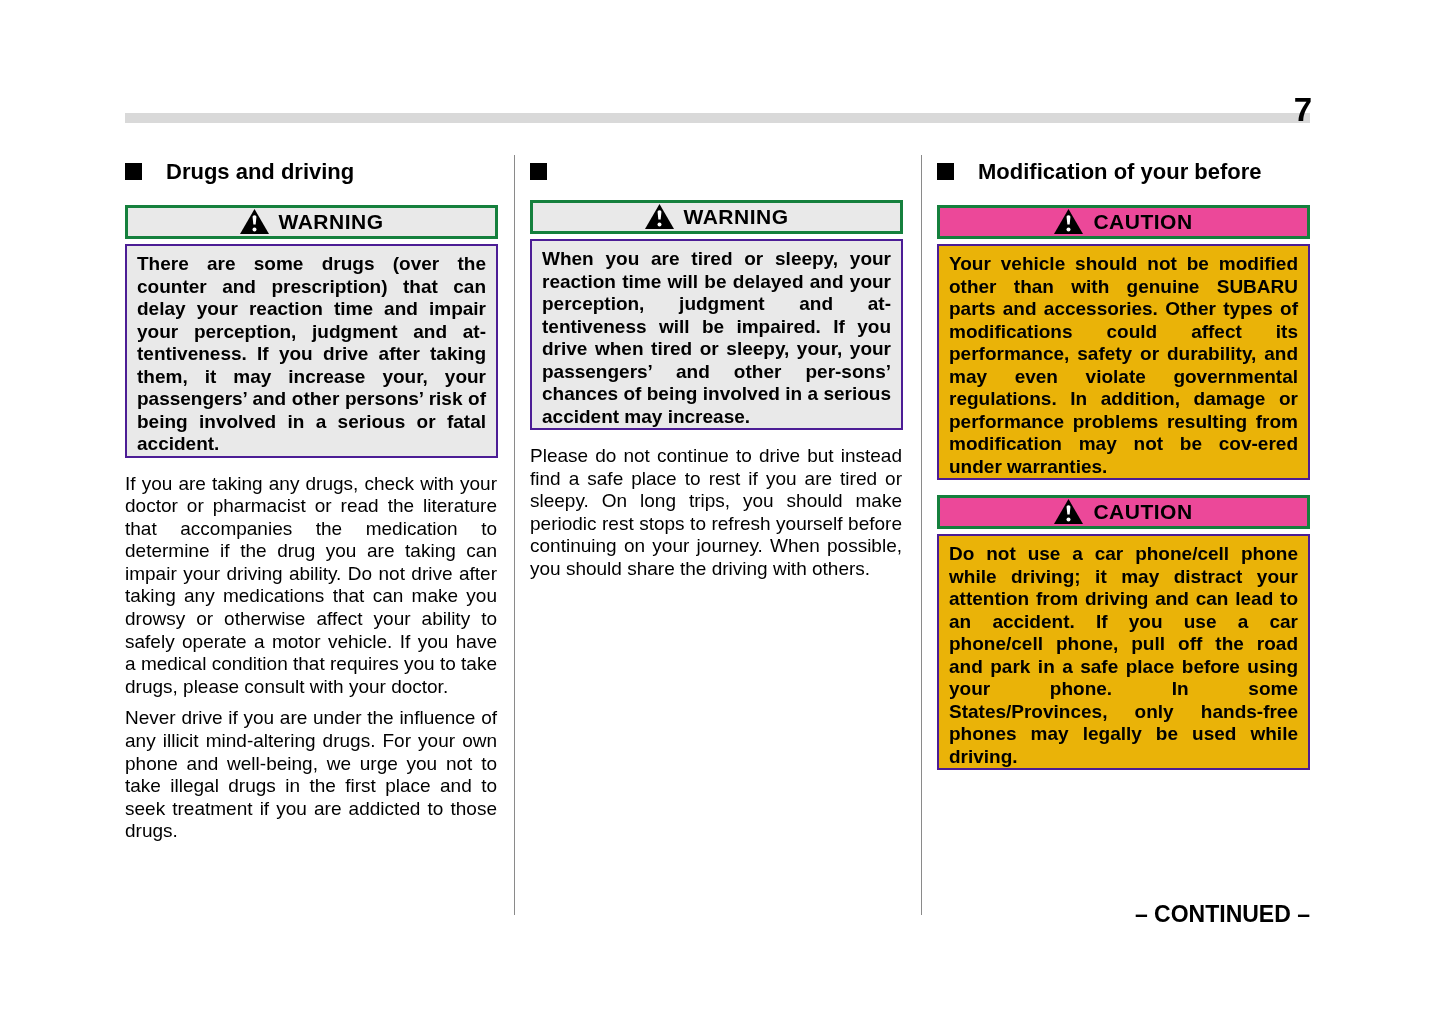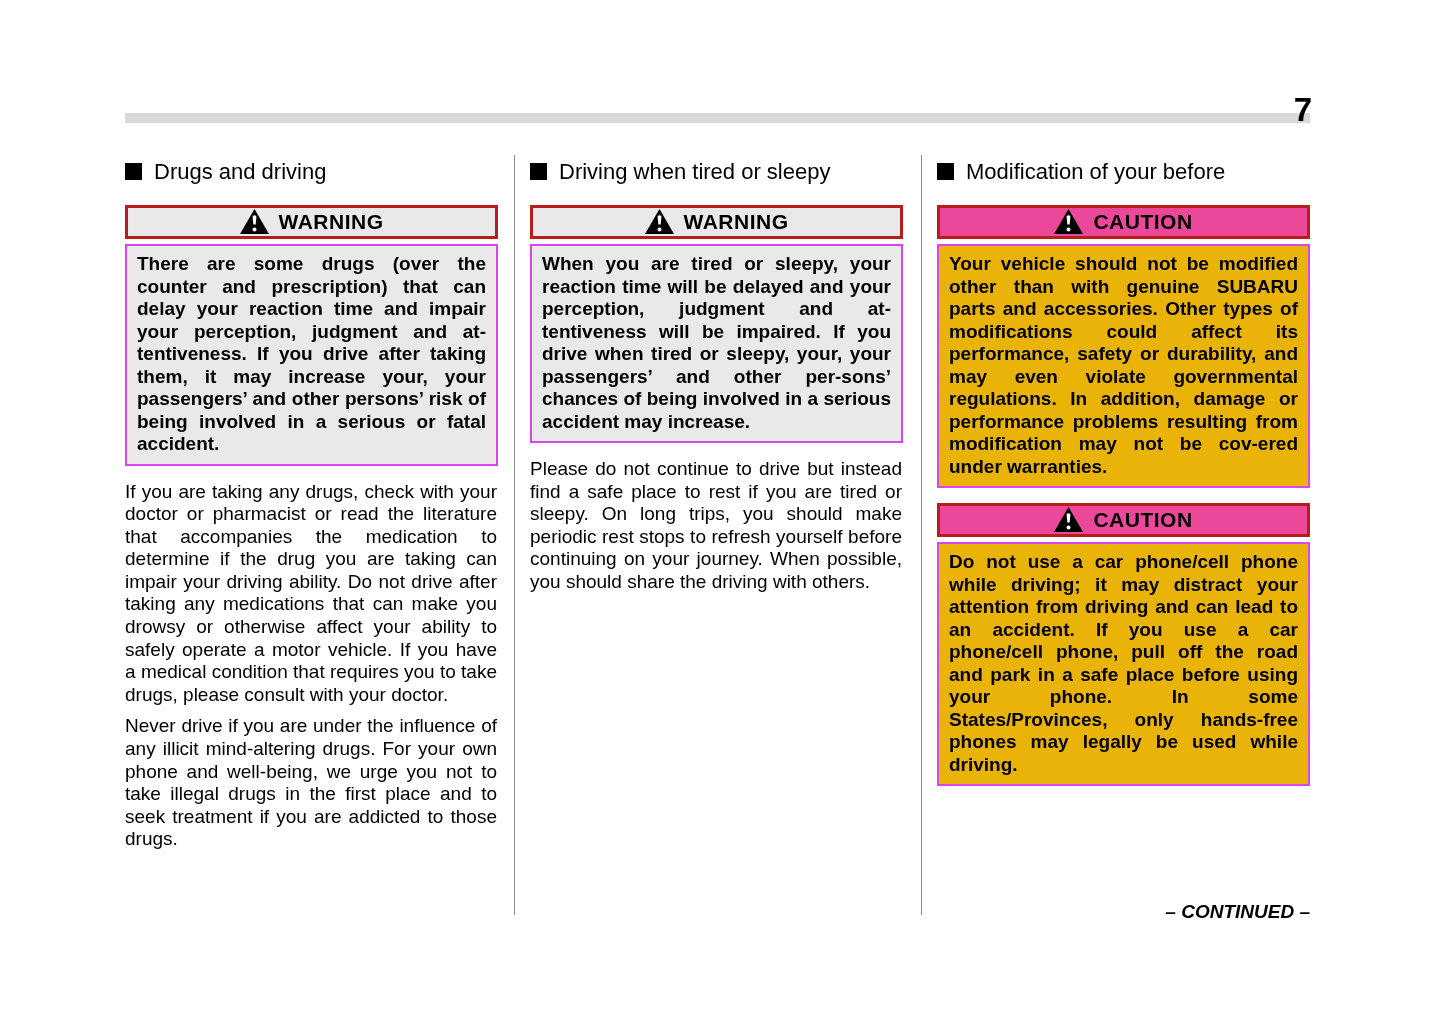--- a/index.html
+++ b/index.html
@@ -39,75 +39,74 @@
     top: 158px;
     width: 373px;
   }
   .col-1 { left: 125px; }
   .col-2 { left: 530px; }
   .col-3 { left: 937px; }
 
   .heading {
     display: flex;
     align-items: flex-start;
-    gap: 12px;
+    gap: 24px;
     margin: 0 0 20px 0;
     font-size: 22px;
-    font-weight: normal;
+    font-weight: bold;
     line-height: 27px;
   }
   .heading .bullet {
     flex: none;
     width: 17px; height: 17px;
     margin-top: 5px;
     background: #000;
   }
   .heading-2 { margin-top: 31px; margin-bottom: 16px; }
 
   .alert { margin-bottom: 15px; }
   .alert-header {
-    border: 3px solid #b91c1c;
+    border: 3px solid #15803d;
     height: 28px;
     display: flex;
     align-items: center;
     justify-content: center;
     gap: 10px;
     font-size: 21px;
     font-weight: bold;
     letter-spacing: 0.5px;
   }
   .alert-header .tri { display: flex; margin-top: -2px; }
   .warning .alert-header { background: #e9e9e9; }
   .caution .alert-header { background: #ec4899; }
   .alert-body {
-    border: 2px solid #d946ef;
+    border: 2px solid #4c1d95;
     margin-top: 5px;
-    padding: 7px 10px 8px 10px;
+    padding: 7px 10px 0 10px;
     font-size: 19px;
     font-weight: bold;
     line-height: 22.5px;
     text-align: justify;
   }
   .warning .alert-body { background: #e9e9e9; }
   .caution .alert-body { background: #eab308; }
 
   .para {
     margin: 9px 1px 0 0;
     font-size: 19px;
     line-height: 22.6px;
     text-align: justify;
   }
   .para:first-of-type { margin-top: 0; }
 
   .continued {
     position: absolute;
     top: 901px; right: 135px;
-    font-size: 19px;
+    font-size: 23px;
     font-weight: bold;
-    font-style: italic;
   }
 </style>
 </head>
 <body>
 
 <div class="page">
 
   <div class="top-rule"></div>
   <div class="page-number">7</div>
 
@@ -132,21 +131,20 @@
       </div>
       <div class="alert-body">There are some drugs (over the counter and prescription) that can delay your reaction time and impair your perception, judgment and at-tentiveness. If you drive after taking them, it may increase your, your passengers’ and other persons’ risk of being involved in a serious or fatal accident.</div>
     </div>
     <p class="para">If you are taking any drugs, check with your doctor or pharmacist or read the literature that accompanies the medication to determine if the drug you are taking can impair your driving ability. Do not drive after taking any medications that can make you drowsy or otherwise affect your ability to safely operate a motor vehicle. If you have a medical condition that requires you to take drugs, please consult with your doctor.</p>
     <p class="para">Never drive if you are under the influence of any illicit mind-altering drugs. For your own phone and well-being, we urge you not to take illegal drugs in the first place and to seek treatment if you are addicted to those drugs.</p>
   </div>
 
   <div class="column col-2">
     <h2 class="heading">
       <span class="bullet"></span>
-      <span>Driving when tired or sleepy</span>
     </h2>
     <div class="alert warning">
       <div class="alert-header">
         <span class="tri">
           <svg width="29" height="25" viewBox="0 0 29 25">
             <path d="M14.5 0 L29 25 H0 Z" fill="#000"></path>
             <path d="M14.5 6.2 c1.25 0 2.05 0.95 1.9 2.1 l-0.75 7.3 h-2.3 l-0.75 -7.3 c-0.15 -1.15 0.65 -2.1 1.9 -2.1 z" fill="#fff"></path>
             <circle cx="14.5" cy="20.6" r="2" fill="#fff"></circle>
           </svg>
         </span>

